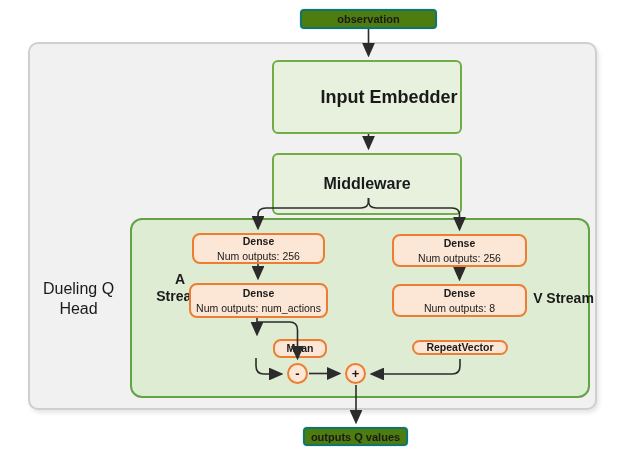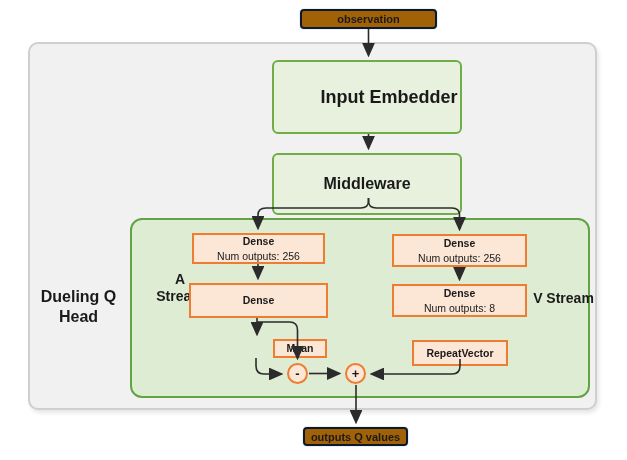--- a/index.html
+++ b/index.html
@@ -14,61 +14,61 @@
     box-sizing:border-box;position:absolute;
   }
   
   .outer-frame{
     left:28px;top:42px;width:569px;height:368px;
     background:#f1f1f2;border:2px solid #cfcfd1;border-radius:10px;
     box-shadow:2px 3px 4px rgba(0,0,0,0.10);
   }
   
   .blue-node{
-    background:#a16207;border:2px solid #0f172a;border-radius:4px;
+    background:#4d7c0f;border:2px solid #0f766e;border-radius:4px;
     font-weight:bold;font-size:11px;
     box-shadow:0 0 0 1px #e8f1fb;
   }
   .obs{left:300px;top:9px;width:137px;height:20px;}
   .actq{left:303px;top:427px;width:105px;height:19px;}
   
   .green-node{
     background:#e7f1de;border:2px solid #70ad47;border-radius:6px;
     font-weight:bold;
   }
   .input-embedder{left:272px;top:60px;width:190px;height:74px;font-size:18px;padding-left:44px;}
   .middleware{left:272px;top:153px;width:190px;height:62px;font-size:16px;}
   
   .dueling-container{
     left:130px;top:218px;width:460px;height:180px;
     background:#dfecd4;border:2px solid #62a344;border-radius:12px;
   }
   
   .orange-node{
-    background:#fce6d5;border:2px solid #ed7d31;border-radius:0;
+    background:#fce6d5;border:2px solid #ed7d31;border-radius:8px;
     line-height:1.35;
   }
   .dense{flex-direction:column;font-size:10.5px;}
   .dense .t{font-weight:bold;}
   .dense-a1{left:192px;top:233px;width:133px;height:31px;}
   .dense-a2{left:189px;top:283px;width:139px;height:35px;}
   .dense-v1{left:392px;top:234px;width:135px;height:33px;}
   .dense-v2{left:392px;top:284px;width:135px;height:33px;}
   .mean{left:229px;top:339px;width:54px;height:19px;font-size:10.5px;font-weight:bold;margin-left:44px;}
-  .repeatvector{left:412px;top:340px;width:96px;height:26px;font-size:10.5px;font-weight:bold;}
+  .repeatvector{left:412px;top:340px;width:96px;height:15px;font-size:10.5px;font-weight:bold;}
   .op-circle{
     width:21px;height:21px;border-radius:50%;
     background:#fce6d5;border:2px solid #ed7d31;
     font-size:13px;font-weight:bold;padding-bottom:1px;
   }
   .op-minus{left:287px;top:363px;}
   .op-plus{left:345px;top:363px;}
   
   .big-label{
-    font-weight:bold;text-align:center;line-height:20px;font-size:16px;margin-top:8px;
+    font-weight:normal;text-align:center;line-height:20px;font-size:16px;
   }
   .dueling-label{left:30px;top:279px;width:97px;}
   .stream-label{
     font-weight:bold;text-align:center;line-height:17px;font-size:14px;
   }
   .a-stream{left:131px;top:271px;width:58px;margin-left:20px;}
   .v-stream{left:528px;top:274px;width:71px;margin-top:16px;}
   svg.wires{position:absolute;left:0;top:0;pointer-events:none;z-index:5;}
 </style>
 </head>
@@ -93,20 +93,21 @@
 
 <div class="abs stream-label a-stream">A Stream</div>
 <div class="abs stream-label v-stream">V Stream</div>
 
 <div class="node orange-node dense dense-a1">
   <span class="t">Dense</span>
   <span>Num outputs: 256</span>
 </div>
 <div class="node orange-node dense dense-a2">
   <span class="t">Dense</span>
+  <span>Num outputs: num_actions</span>
 </div>
 
 <div class="node orange-node dense dense-v1">
   <span class="t">Dense</span>
   <span>Num outputs: 256</span>
 </div>
 <div class="node orange-node dense dense-v2">
   <span class="t">Dense</span>
   <span>Num outputs: 8</span>
 </div>

